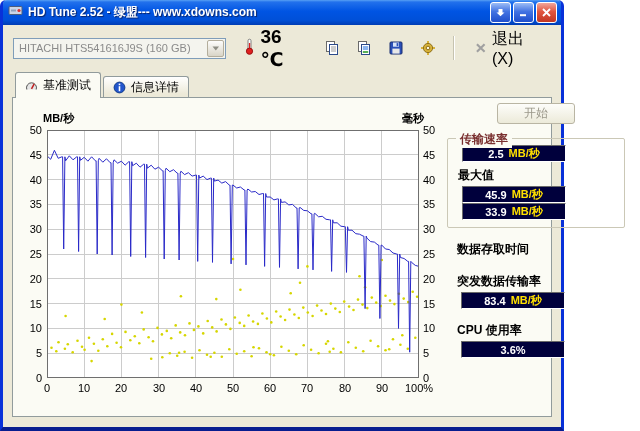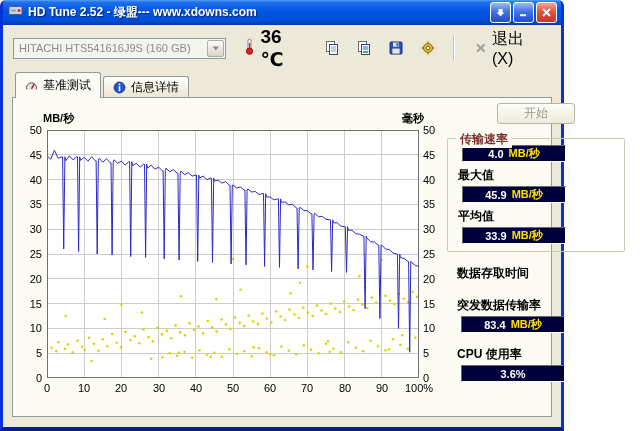--- a/index.html
+++ b/index.html
@@ -393,29 +393,28 @@
         <span style="left: 335px;">90</span>
         <span style="left: 372px;">100%</span>
       </div>
 
     <div class="right-panel">
       <button class="start-btn" disabled="">开始</button>
 
       <div class="groupbox">
         <span class="groupbox-legend">传输速率</span>
         <div class="value-box">
-          <span class="value-num">4.0</span>
+          <span class="value-num">2.5</span>
           <span class="value-unit">MB/秒</span>
         </div>
         <div class="field-label">最大值</div>
         <div class="value-box">
           <span class="value-num">45.9</span>
           <span class="value-unit">MB/秒</span>
         </div>
-        <div class="field-label">平均值</div>
         <div class="value-box">
           <span class="value-num">33.9</span>
           <span class="value-unit">MB/秒</span>
         </div>
       </div>
 
       <div class="field-label outer">数据存取时间</div>
 
       <div class="field-label outer">突发数据传输率</div>
       <div class="value-box">

